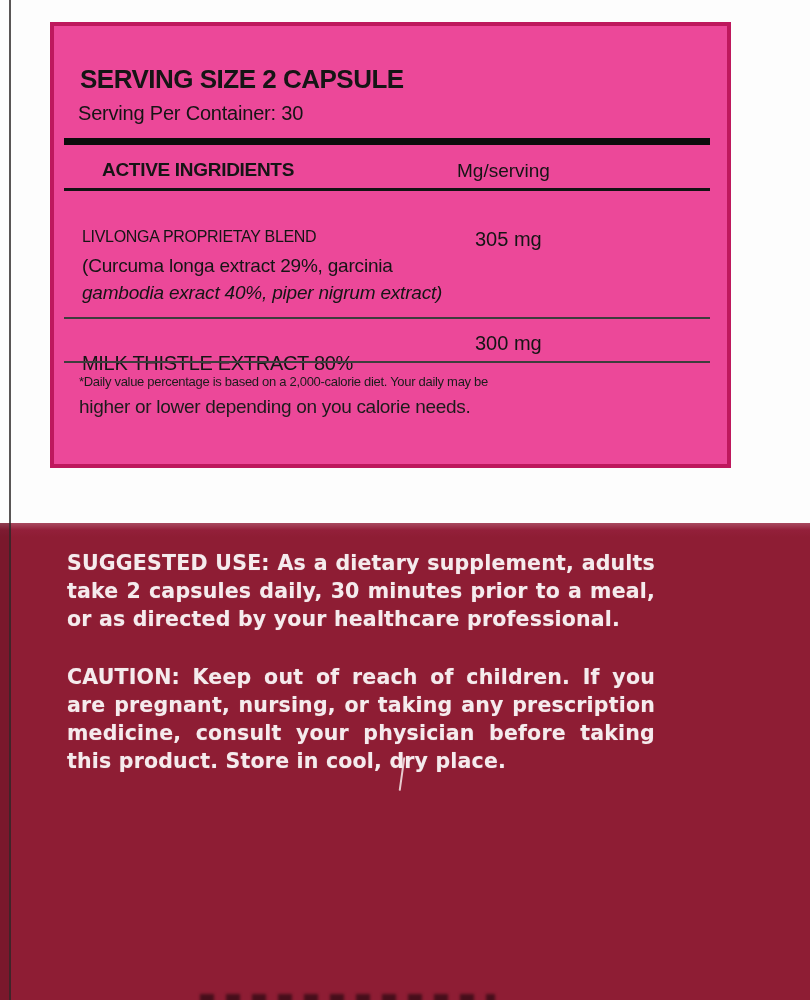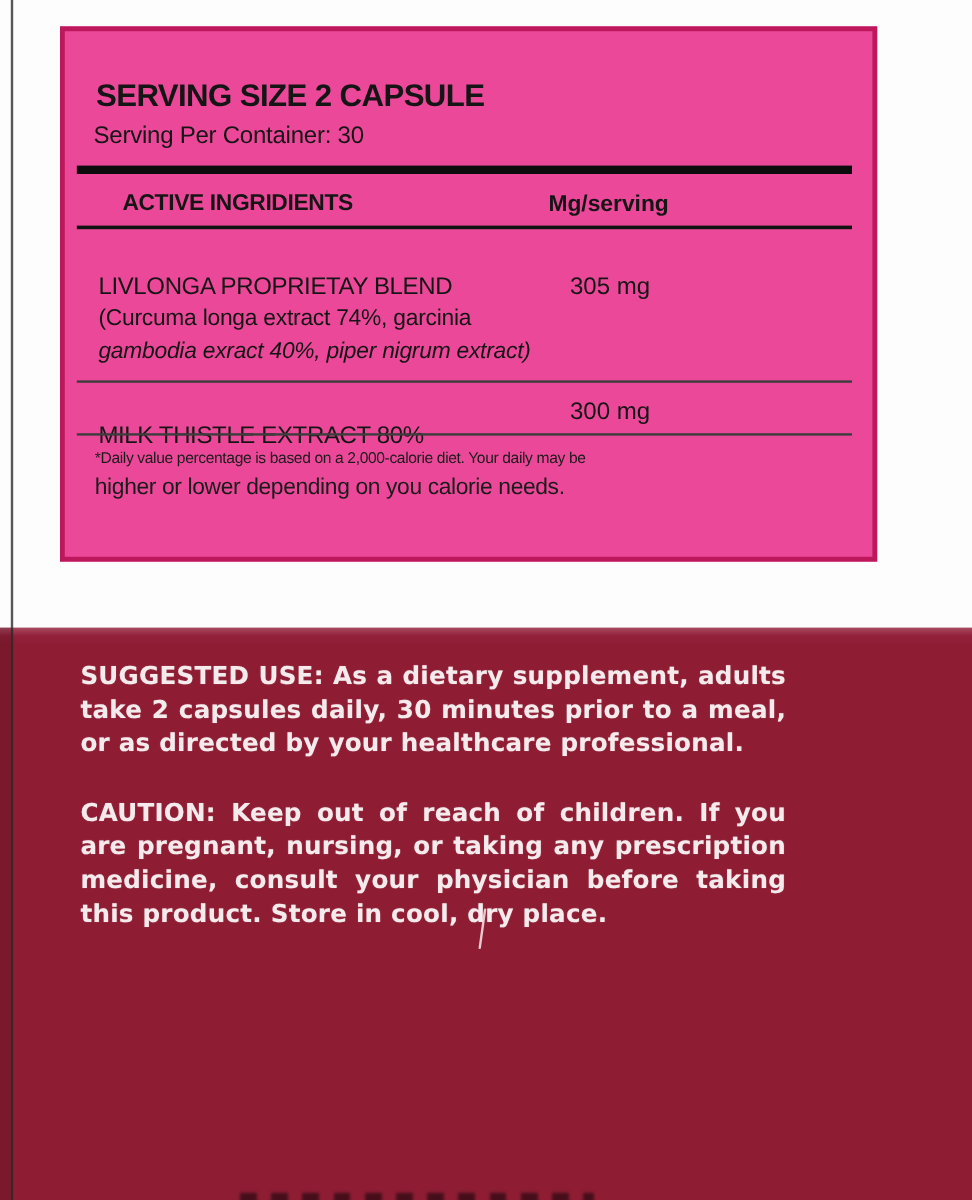--- a/index.html
+++ b/index.html
@@ -13,23 +13,23 @@
   
   .panel{
     position:absolute;left:50px;top:22px;width:673px;height:438px;
     border:4px solid #be185d;background:#ec4899;color:#151515;
   }
   .panel .abs{position:absolute;white-space:nowrap;}
   .title{left:26px;top:38px;font-size:26px;font-weight:bold;letter-spacing:-.5px;}
   .subtitle{left:24px;top:76px;font-size:20px;letter-spacing:-.2px;}
   .bar-thick{left:10px;top:112px;width:646px;height:7px;background:#0c0c0c;}
   .col-ing{left:48px;top:133px;font-size:19px;font-weight:bold;letter-spacing:-.3px;}
-  .col-amt{left:403px;top:134px;font-size:19px;font-weight:bold;}
+  .col-amt{left:403px;top:134px;font-size:19px;font-weight:normal;}
   .rule-header{left:10px;top:162px;width:646px;height:3px;background:#131313;}
-  .row1-name{left:28px;top:202px;font-size:20px;letter-spacing:-.3px;}
+  .row1-name{left:28px;top:202px;font-size:16px;letter-spacing:-.3px;}
   .row1-amt{left:421px;top:202px;font-size:20px;}
   .row1-d1{left:28px;top:229px;font-size:19px;letter-spacing:-.2px;}
   .row1-d2{left:28px;top:256px;font-size:19px;letter-spacing:-.2px;font-style:italic;}
   .sep{left:10px;width:646px;height:2px;background:#3d3d3d;}
   .sep1{top:291px;}
   .sep2{top:335px;}
   .row2-name{left:28px;top:306px;font-size:20px;letter-spacing:-.3px;margin-top:20px;}
   .row2-amt{left:421px;top:306px;font-size:20px;}
   .foot1{left:25px;top:348px;font-size:13px;letter-spacing:-.3px;color:#1b1b1b;}
   .foot2{left:25px;top:370px;font-size:19px;letter-spacing:-.3px;color:#1b1b1b;}
@@ -72,21 +72,21 @@
 
     <div class="abs bar-thick"></div>
 
     <div class="abs col-ing">ACTIVE INGRIDIENTS</div>
     <div class="abs col-amt">Mg/serving</div>
 
     <div class="abs rule-header"></div>
 
     <div class="abs row1-name">LIVLONGA PROPRIETAY BLEND</div>
     <div class="abs row1-amt">305 mg</div>
-    <div class="abs row1-d1">(Curcuma longa extract 74%, garcinia</div>
+    <div class="abs row1-d1">(Curcuma longa extract 29%, garcinia</div>
     <div class="abs row1-d2">gambodia exract 40%, piper nigrum extract)</div>
 
     <div class="abs sep sep1"></div>
 
     <div class="abs row2-name">MILK THISTLE EXTRACT 80%</div>
     <div class="abs row2-amt">300 mg</div>
 
     <div class="abs sep sep2"></div>
 
     <div class="abs foot1">*Daily value percentage is based on a 2,000-calorie diet. Your daily may be</div>

